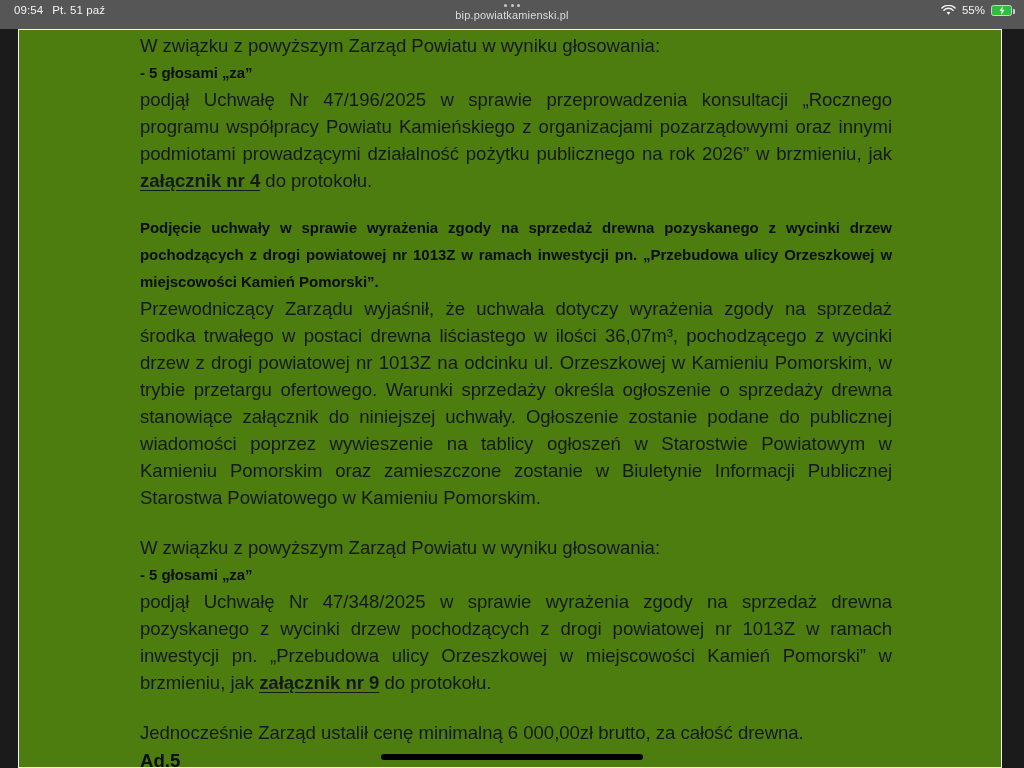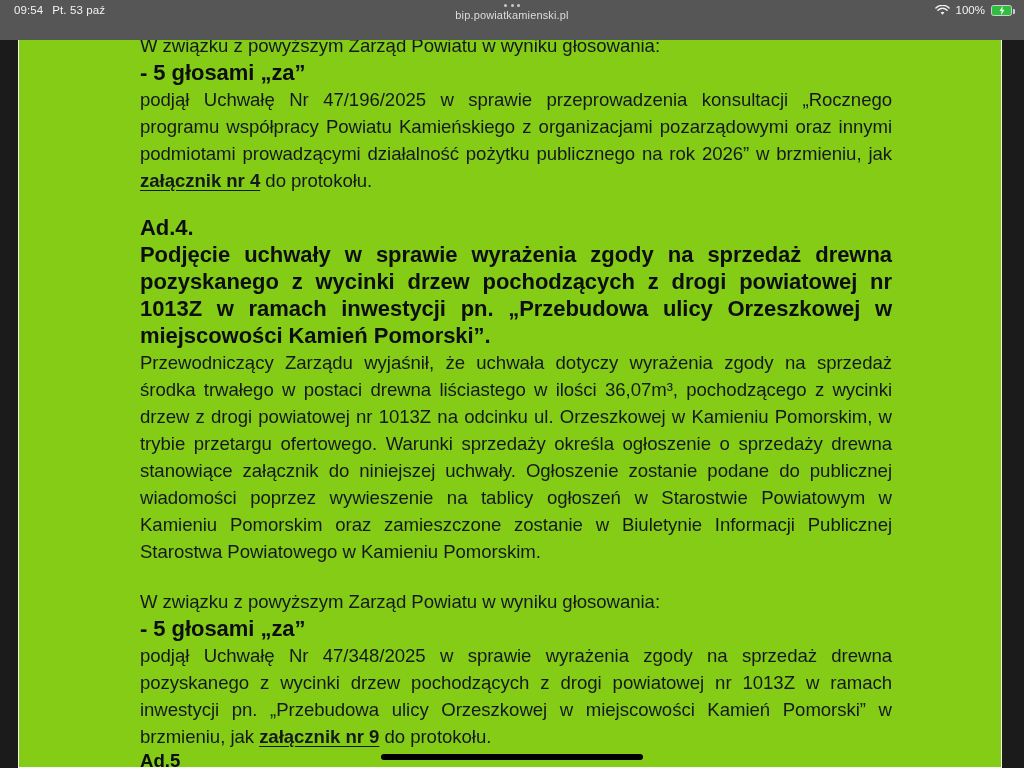--- a/index.html
+++ b/index.html
@@ -14,21 +14,21 @@
     font-family: "Liberation Sans", sans-serif;
     background: #1b1b1b;
     position: relative;
   }
 
   
   #status-bar {
     position: absolute;
     top: 0; left: 0;
     width: 1024px;
-    height: 40px;
+    height: 29px;
     background: #565656;
     color: #e8e8e8;
     display: flex;
     align-items: flex-start;
     z-index: 20;
   }
 
   #status-left {
     position: absolute;
     left: 14px;
@@ -121,21 +121,21 @@
   #rail-left  { left: 0;  width: 18px; }
   #rail-right { right: 0; width: 22px; }
 
   
   #page {
     position: absolute;
     top: 29px;
     left: 18px;
     width: 984px;
     height: 739px;
-    background: #84cc16;
+    background: #4d7c0f;
     overflow: hidden;
     z-index: 10;
     box-shadow: 0 0 0 1px #f4f4f4 inset;
   }
 
   #doc {
     position: absolute;
     left: 122px;
     top: 3px;
     width: 752px;
@@ -147,21 +147,21 @@
     color: #16191c;
     text-align: justify;
     text-justify: inter-word;
     letter-spacing: -0.05px;
   }
 
   .para.left { text-align: left; }
 
   .bold {
     font-weight: bold;
-    font-size: 22px;
+    font-size: 15px;
     line-height: 27px;
     color: #0c0e10;
     letter-spacing: -0.05px;
   }
 
   .bold.just {
     text-align: justify;
     text-justify: inter-word;
   }
   .gap-md { height: 20px; }
@@ -191,41 +191,41 @@
     z-index: 30;
   }
 </style>
 </head>
 <body>
 
 <div id="status-bar">
 
   <div id="status-left">
     <span>09:54</span>
-    <span>Pt. 53 paź</span>
+    <span>Pt. 51 paź</span>
   </div>
 
   <div id="status-center">
     <span id="tab-dots">
       <i></i>
       <i></i>
       <i></i>
     </span>
     <span id="url-text">bip.powiatkamienski.pl</span>
   </div>
 
   <div id="status-right">
     <span>
       <svg class="wifi-icon" width="15" height="11" viewBox="0 0 15 11">
         <path d="M7.5 9.8 L5.6 7.6 A3.1 3.1 0 0 1 9.4 7.6 Z" fill="#f0f0f0"></path>
         <path d="M2.9 5.2 A6.6 6.6 0 0 1 12.1 5.2" stroke="#f0f0f0" stroke-width="1.5" fill="none" stroke-linecap="round"></path>
         <path d="M0.9 3.0 A9.4 9.4 0 0 1 14.1 3.0" stroke="#f0f0f0" stroke-width="1.5" fill="none" stroke-linecap="round"></path>
       </svg>
     </span>
-    <span>100%</span>
+    <span>55%</span>
     <span class="battery">
       <svg class="bolt" viewBox="0 0 6 9">
           <path d="M3.6 0 L0.6 5 L2.6 5 L2.2 9 L5.4 3.8 L3.3 3.8 Z" fill="#ffffff"></path>
         </svg>
     </span>
   </div>
 </div>
 
 <div id="rail-left"></div>
 <div id="rail-right"></div>
@@ -233,21 +233,20 @@
 <div id="page">
 
   <div id="doc">
 
     <p class="para left">W związku z powyższym Zarząd Powiatu w wyniku głosowania:</p>
     <p class="bold">- 5 głosami „za”</p>
     <p class="para"><span>podjął Uchwałę Nr 47/196/2025 w sprawie przeprowadzenia konsultacji „Rocznego programu współpracy Powiatu Kamieńskiego z organizacjami pozarządowymi oraz innymi podmiotami prowadzącymi działalność pożytku publicznego na rok 2026” w brzmieniu, jak </span><span class="ul">załącznik nr 4</span><span> do protokołu.</span></p>
 
     <div class="gap-md"></div>
 
-    <p class="bold">Ad.4.</p>
     <p class="bold just">Podjęcie uchwały w sprawie wyrażenia zgody na sprzedaż drewna pozyskanego z wycinki drzew pochodzących z drogi powiatowej nr 1013Z w ramach  inwestycji pn. „Przebudowa ulicy Orzeszkowej w miejscowości Kamień Pomorski”.</p>
     <p class="para">Przewodniczący Zarządu wyjaśnił, że uchwała dotyczy wyrażenia zgody na sprzedaż środka trwałego w postaci drewna liściastego w ilości 36,07m³, pochodzącego z wycinki drzew z drogi powiatowej nr 1013Z na odcinku ul. Orzeszkowej w Kamieniu Pomorskim, w trybie przetargu ofertowego. Warunki sprzedaży określa ogłoszenie o sprzedaży drewna stanowiące załącznik do niniejszej uchwały. Ogłoszenie zostanie podane do publicznej wiadomości poprzez wywieszenie na tablicy ogłoszeń w Starostwie Powiatowym w Kamieniu Pomorskim oraz zamieszczone zostanie w Biuletynie Informacji Publicznej Starostwa Powiatowego w Kamieniu Pomorskim.</p>
 
     <div class="gap-lg"></div>
 
     <p class="para left">W związku z powyższym Zarząd Powiatu w wyniku głosowania:</p>
     <p class="bold">- 5 głosami „za”</p>
     <p class="para"><span>podjął Uchwałę Nr 47/348/2025 w sprawie wyrażenia zgody na sprzedaż drewna pozyskanego z wycinki drzew pochodzących z drogi powiatowej nr 1013Z  w ramach inwestycji pn. „Przebudowa ulicy Orzeszkowej w miejscowości Kamień Pomorski” w brzmieniu, jak </span><span class="ul">załącznik nr 9</span><span> do protokołu.</span></p>
 
     <div class="gap-lg"></div>

